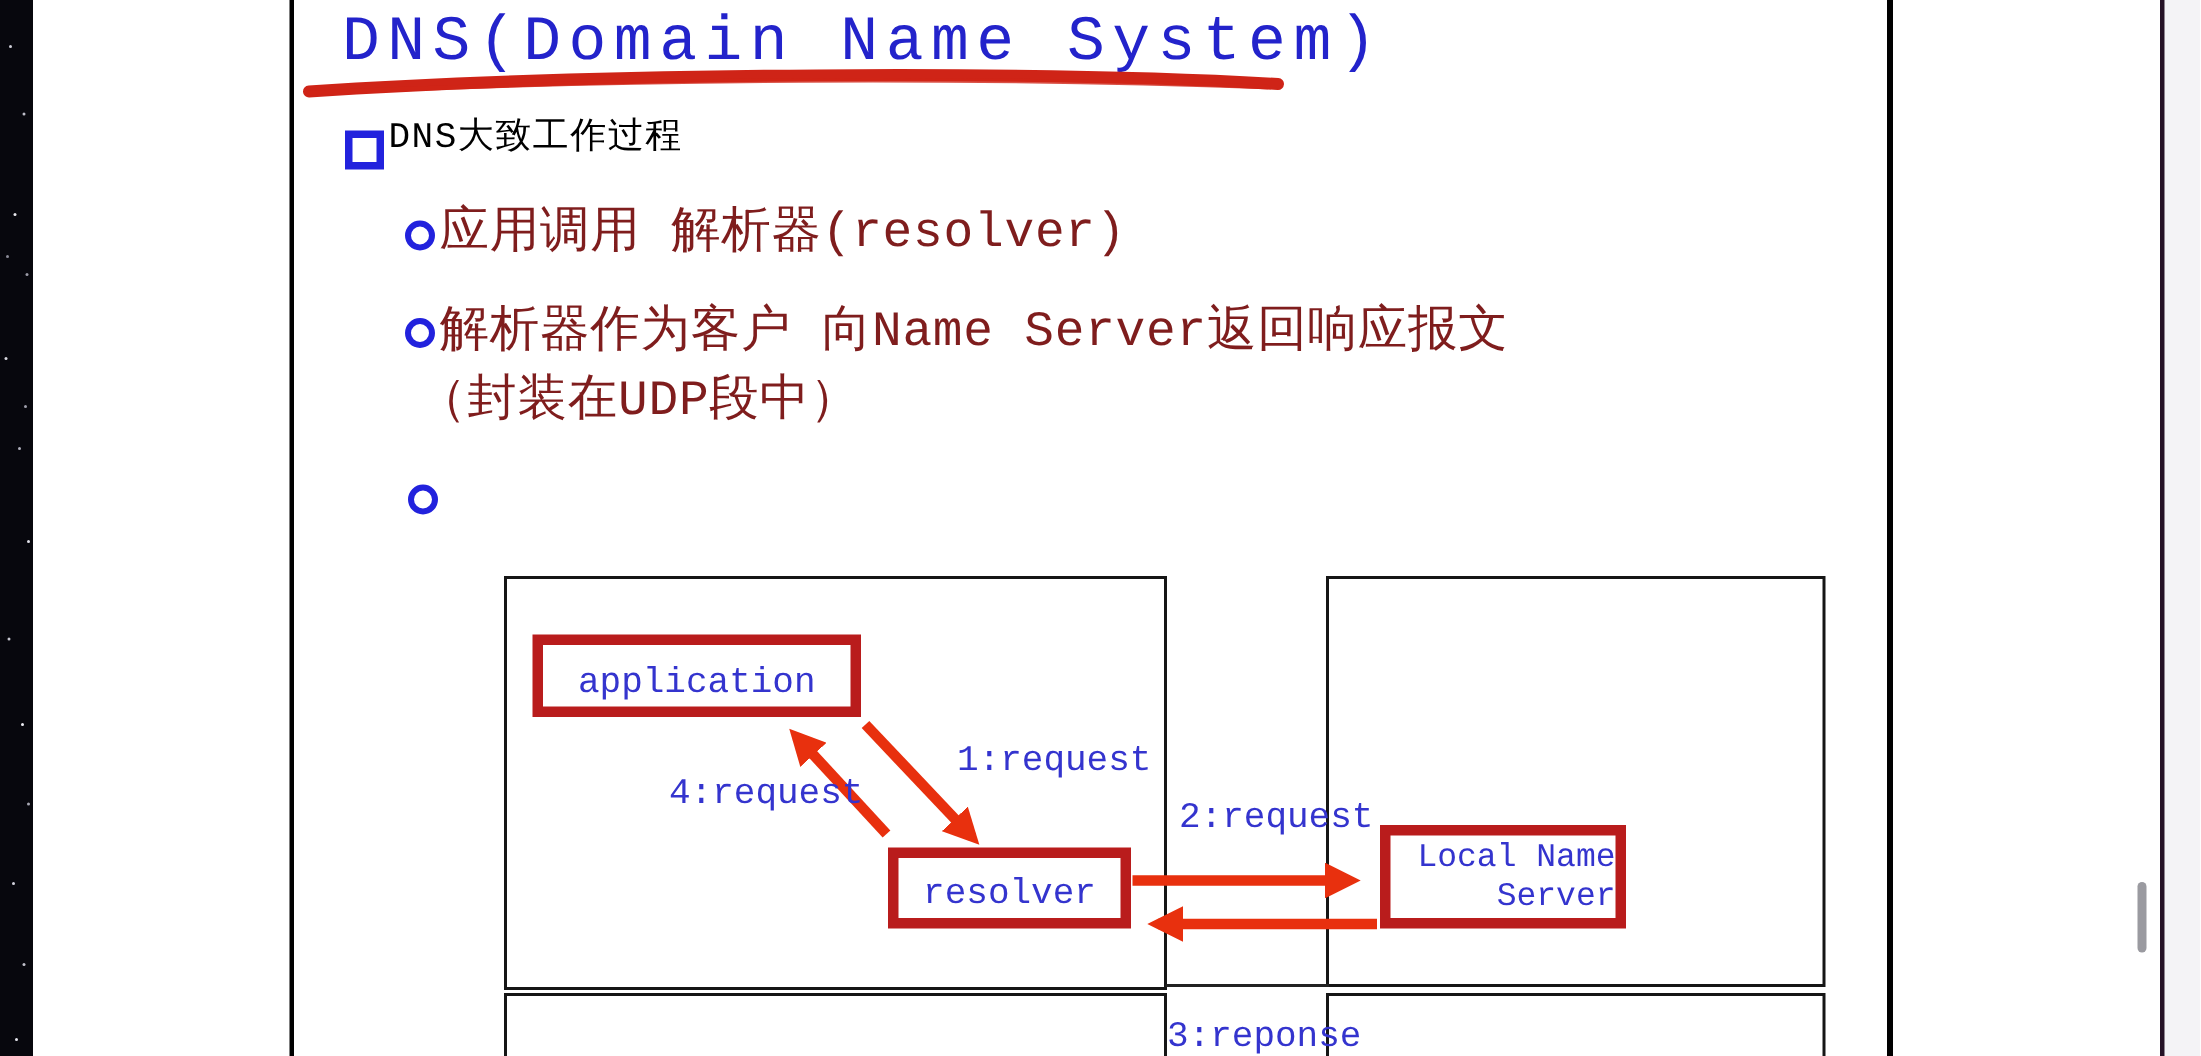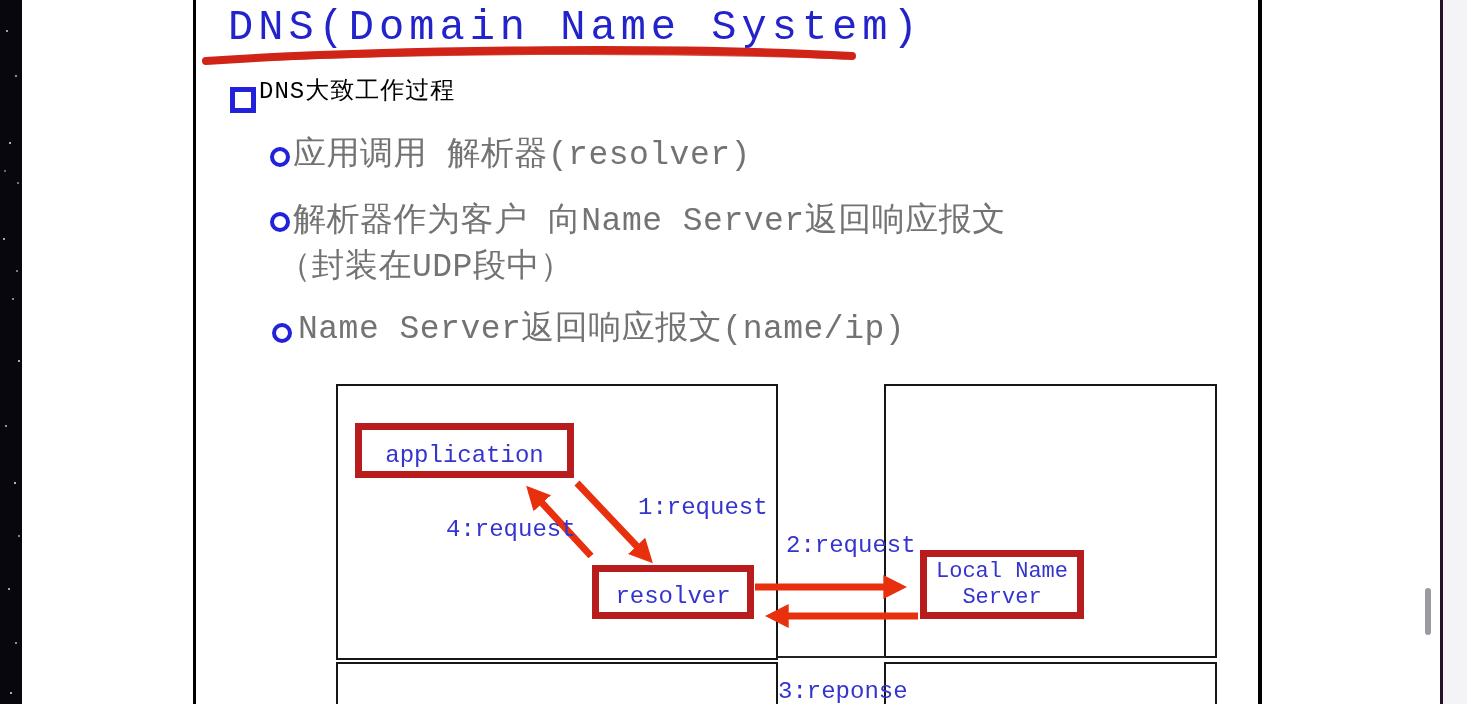--- a/index.html
+++ b/index.html
@@ -21,40 +21,40 @@
   .outer-right-line{left:1440px;top:0;width:3px;height:704px;background:#251226;}
   .right-panel{left:1443px;top:0;width:24px;height:704px;background:#f4f3f6;}
   .scroll-thumb{left:1425px;top:588px;width:6px;height:47px;background:#9a9aa0;border-radius:3px;}
 
   
   .title{left:228px;top:4px;font-size:42px;letter-spacing:5px;color:#2323cb;white-space:nowrap;}
   .b1-marker{left:230px;top:87px;width:16px;height:16px;border:5px solid #2222dd;background:#fff;}
   .b1-text{left:259px;top:74px;font-size:24px;color:#000;white-space:nowrap;letter-spacing:1px;}
   .ring{width:12px;height:12px;border:4px solid #2222dd;border-radius:50%;background:#fff;}
   .r1{left:270px;top:147px;} .r2{left:270px;top:212px;} .r3{left:272px;top:323px;}
-  .sub{font-size:33px;color:#737373;white-space:nowrap;letter-spacing:0.5px;}
+  .sub{font-size:33px;color:#7f1d1d;white-space:nowrap;letter-spacing:0.5px;}
   .s1{left:293px;top:131px;}
   .s2a{left:293px;top:197px;}
   .s2b{left:278px;top:243px;}
   .s3{left:298px;top:305px;}
 
   
   .bigbox{border:2px solid #161616;background:transparent;box-sizing:border-box;}
   .bb1l{left:336px;top:384px;width:442px;height:276px;}
   .bb1r{left:884px;top:384px;width:333px;height:274px;}
   .bb2l{left:336px;top:662px;width:442px;height:80px;}
   .bb2r{left:884px;top:662px;width:333px;height:80px;}
 
   
   .bluebox{border:7px solid #b91c1c;background:#fff;box-sizing:border-box;color:#3434ce;
            text-align:center;font-size:24px;}
   .app-box{left:355px;top:423px;width:219px;height:55px;line-height:51px;}
   .res-box{left:592px;top:565px;width:162px;height:54px;line-height:50px;}
   .lns-box{left:920px;top:550px;width:164px;height:69px;display:flex;align-items:center;
-           justify-content:center;line-height:26px;font-size:22px;}
+           justify-content:center;line-height:26px;font-size:22px;text-align:right;}
 
   
   .dlabel{font-size:24px;color:#3434ce;white-space:nowrap;z-index:6;}
   .l1{left:638px;top:494px;} .l2{left:786px;top:532px;}
   .l3{left:778px;top:634px;margin-top:44px;} .l4{left:446px;top:516px;}
 
   .overlay-svg{left:0;top:0;width:1467px;height:704px;z-index:5;pointer-events:none;}
 </style>
 </head>
 <body>
@@ -77,21 +77,20 @@
   <div class="abs b1-text">DNS大致工作过程</div>
 
   <div class="abs ring r1"></div>
   <div class="abs sub s1">应用调用 解析器(resolver)</div>
 
   <div class="abs ring r2"></div>
   <div class="abs sub s2a">解析器作为客户 向Name Server返回响应报文</div>
   <div class="abs sub s2b">（封装在UDP段中）</div>
 
   <div class="abs ring r3"></div>
-  <div class="abs sub s3">Name Server返回响应报文(name/ip)</div>
 
   <div class="abs bigbox bb1l"></div>
   <div class="abs bigbox bb1r"></div>
   <div class="abs bigbox bb2l"></div>
   <div class="abs bigbox bb2r"></div>
 
   <div class="abs bluebox app-box">application</div>
   <div class="abs bluebox res-box">resolver</div>
   <div class="abs bluebox lns-box">Local Name Server</div>
 

